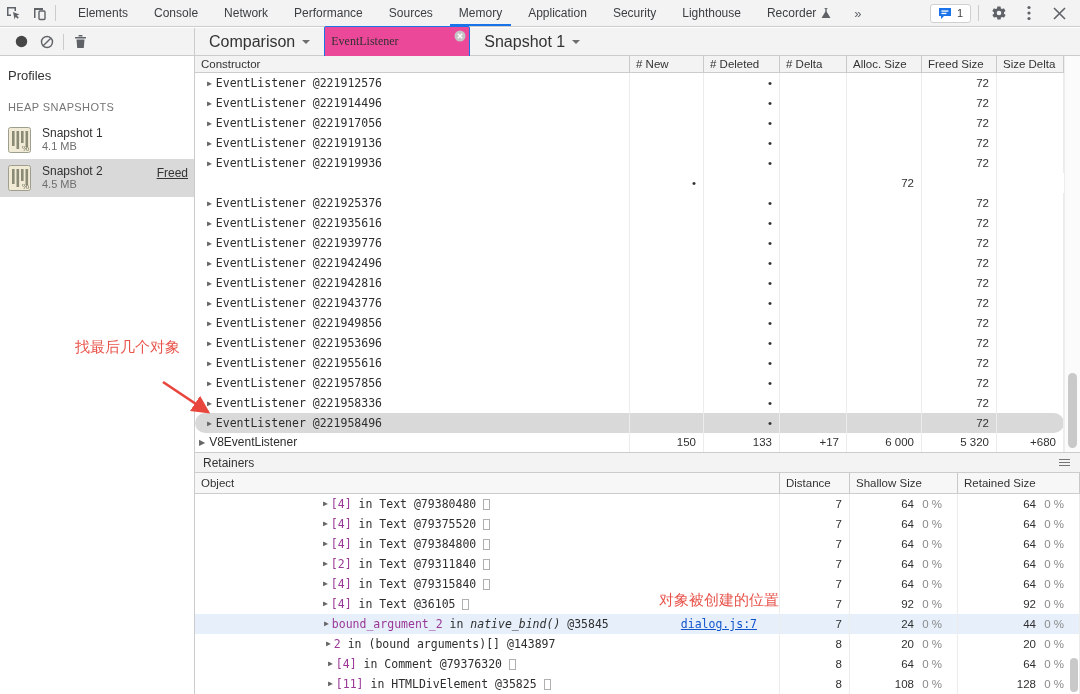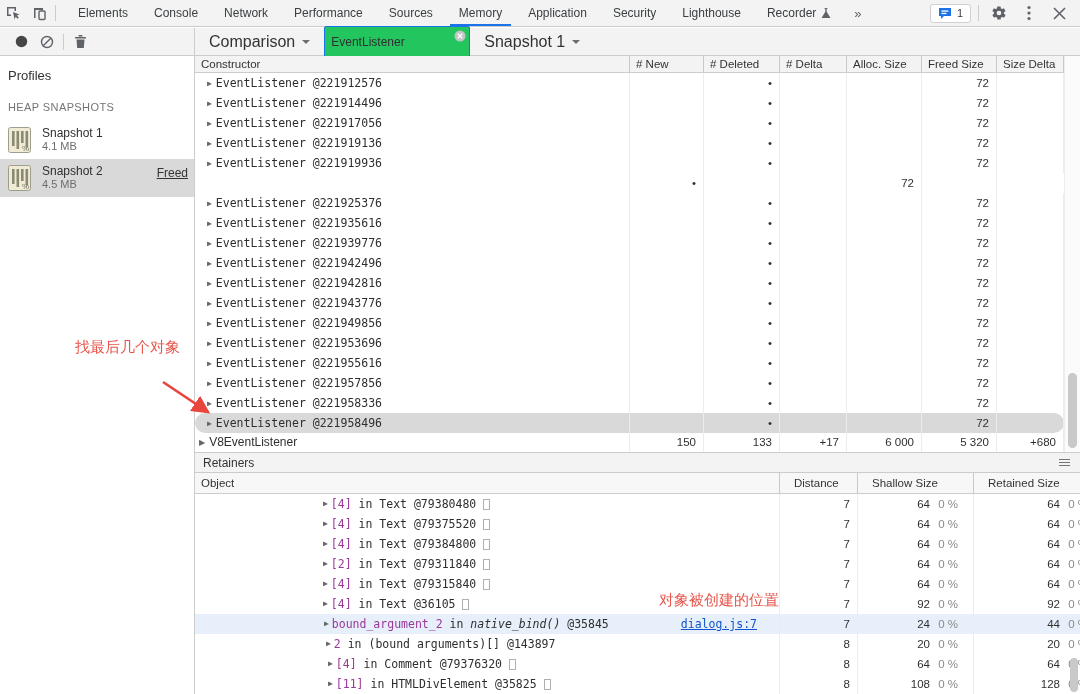--- a/index.html
+++ b/index.html
@@ -26,21 +26,21 @@
   
   .toolbar { position:absolute; left:0; top:28px; width:1080px; height:28px;
     background:#f3f3f3; border-bottom:1px solid #ccc; display:flex; }
   .toolbar-left { width:195px; border-right:1px solid #ccc; display:flex; align-items:center; padding-left:8px; }
   .tool-btn { width:26px; height:26px; display:flex; align-items:center; justify-content:center; cursor:pointer; }
   .toolbar-main { display:flex; align-items:center; padding-left:10px; gap:10px; }
   .select { display:flex; align-items:center; gap:7px; font-size:16px; color:#333; cursor:pointer; padding:3px 4px; }
   .chev { width:0; height:0; border-left:4px solid transparent; border-right:4px solid transparent; border-top:4px solid #6e6e6e; }
   .filter-wrap { position:relative; }
   .filter-input { width:146px; height:32px; border:1px solid #1a73e8; outline:none; border-radius:2px;
-    font-size:12px; font-family:Liberation Sans, sans-serif; color:#303030; padding:0 20px 0 6px; background:#22c55e; }
+    font-size:12px; font-family:Liberation Serif, serif; color:#303030; padding:0 20px 0 6px; background:#ec4899; }
   .filter-clear { position:absolute; right:4px; top:4px; cursor:pointer; }
 
   
   .sidebar { position:absolute; left:0; top:56px; width:195px; height:638px; background:#fff; border-right:1px solid #ccc; }
   .sb-title { font-size:13px; color:#333; padding:12px 0 0 8px; }
   .sb-section { font-size:11px; color:#757575; letter-spacing:.4px; padding:18px 0 8px 8px; }
   .sb-item { position:relative; height:38px; cursor:pointer; }
   .sb-item.selected { background:#d9d9d9; }
   .sb-ico { position:absolute; left:8px; top:6px; }
   .sb-name { position:absolute; left:42px; top:5px; font-size:12px; color:#303030; }
@@ -67,21 +67,21 @@
   
   .vsb { position:absolute; left:1064px; top:56px; width:16px; height:396px; background:#fbfbfb; border-left:1px solid #ededed; }
   .vsb .thumb { position:absolute; left:3px; top:317px; width:9px; height:75px; background:#c9c9c9; border-radius:5px; }
 
   
   .ret-bar { position:absolute; left:195px; top:452px; width:885px; height:21px; background:#f3f3f3;
     border-top:1px solid #ccc; border-bottom:1px solid #ccc; display:flex; align-items:center; }
   .ret-bar .t { font-size:12px; color:#333; padding-left:8px; }
   .menu-lines { margin-left:auto; margin-right:10px; width:11px; cursor:pointer; }
   .menu-lines i { display:block; height:1px; background:#757575; margin:2px 0; }
-  .rgrid { display:grid; grid-template-columns:585px 70px 108px 122px;gap:8px; }
+  .rgrid { display:grid; grid-template-columns:585px 70px 108px 122px; }
   .ret-head { position:absolute; left:195px; top:473px; width:885px; height:21px; background:#f7f7f7; border-bottom:1px solid #ccc; }
   .ret-head .hc { font-size:11.5px; color:#333; padding-left:6px; line-height:20px; border-right:1px solid #c9c9c9; }
   .ret-rows { position:absolute; left:195px; top:494px; width:885px; height:200px; overflow:hidden; }
   .r-row { height:20px; cursor:pointer; }
   .r-row.hl { background:#e7f0fa; }
   .r-row .cell { line-height:20px; }
   .obj-cell { font-family:"DejaVu Sans Mono",monospace; font-size:11.5px; color:#2e2e2e; display:flex; align-items:center; }
   .obj-cell .arr { font-size:8px; color:#666; margin-right:3px; }
   .edge { color:#9a3897; }
   .ital { font-style:italic; }

